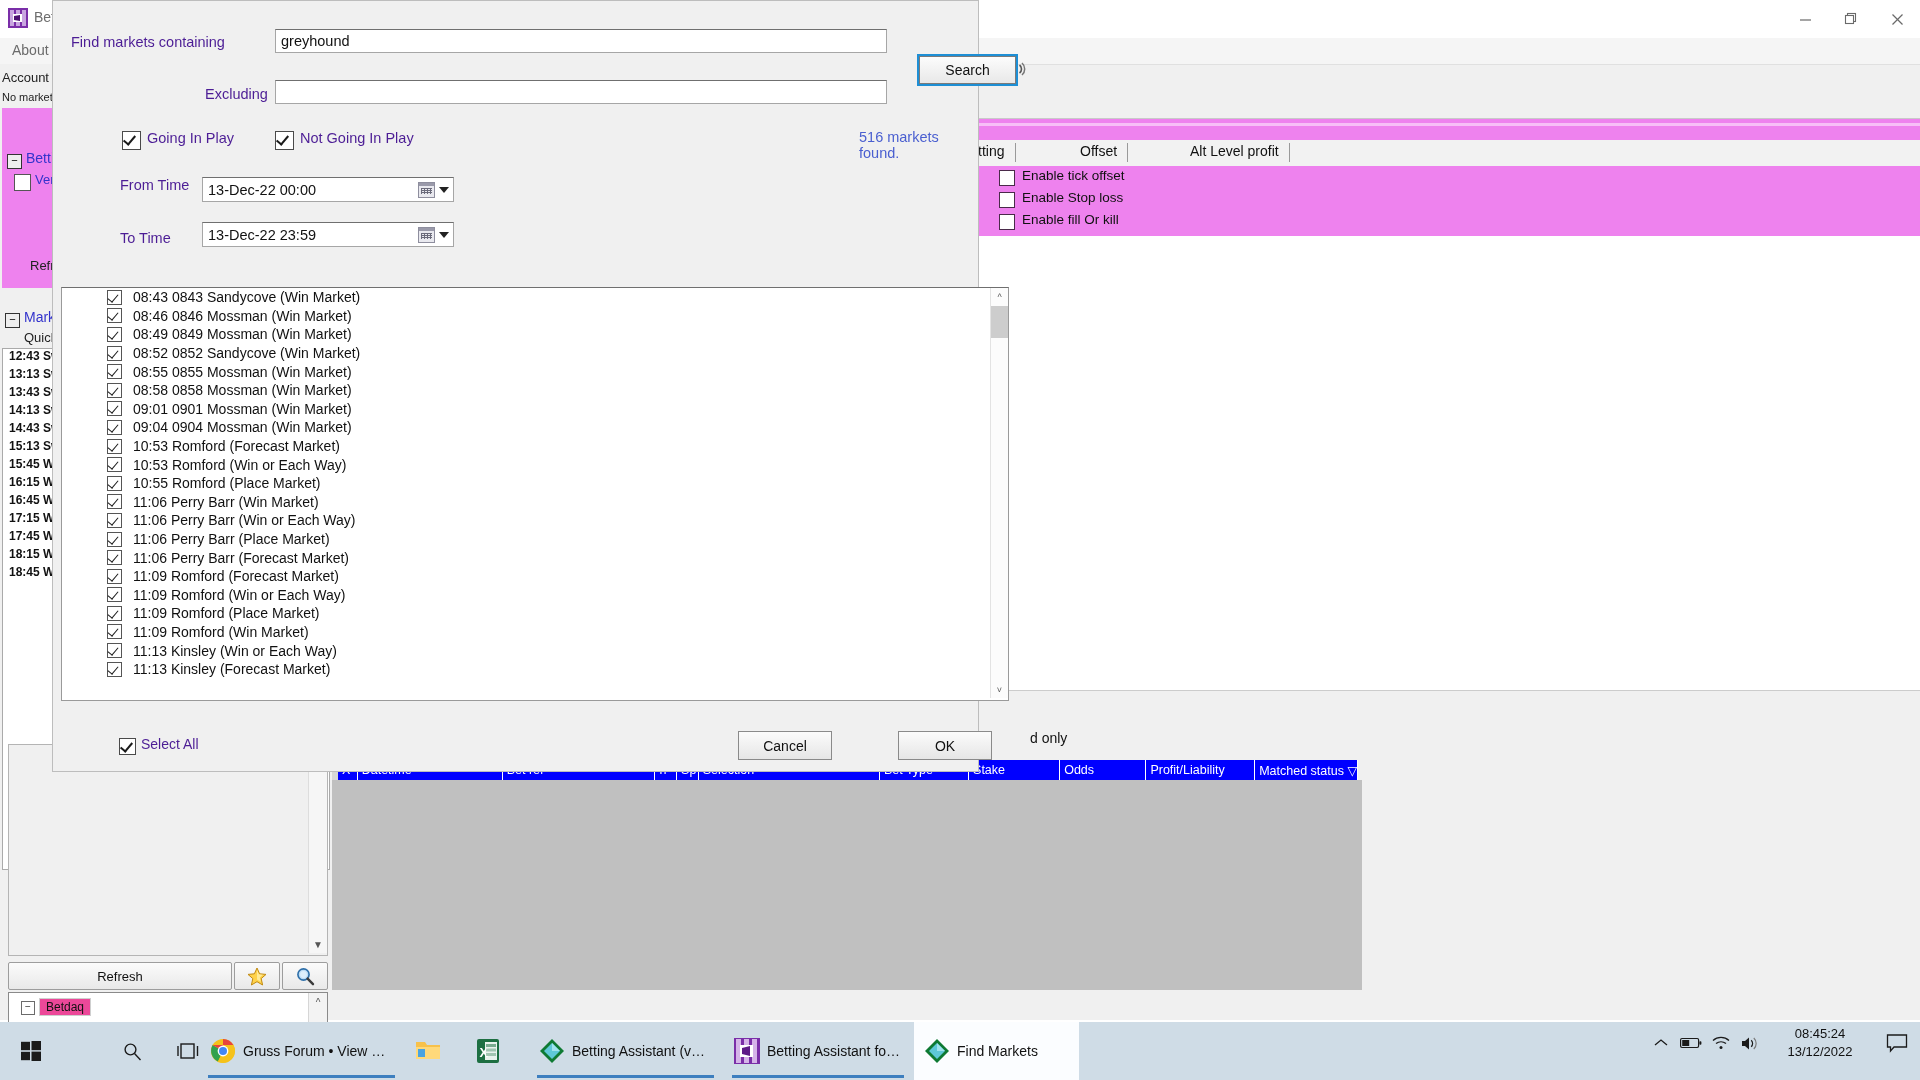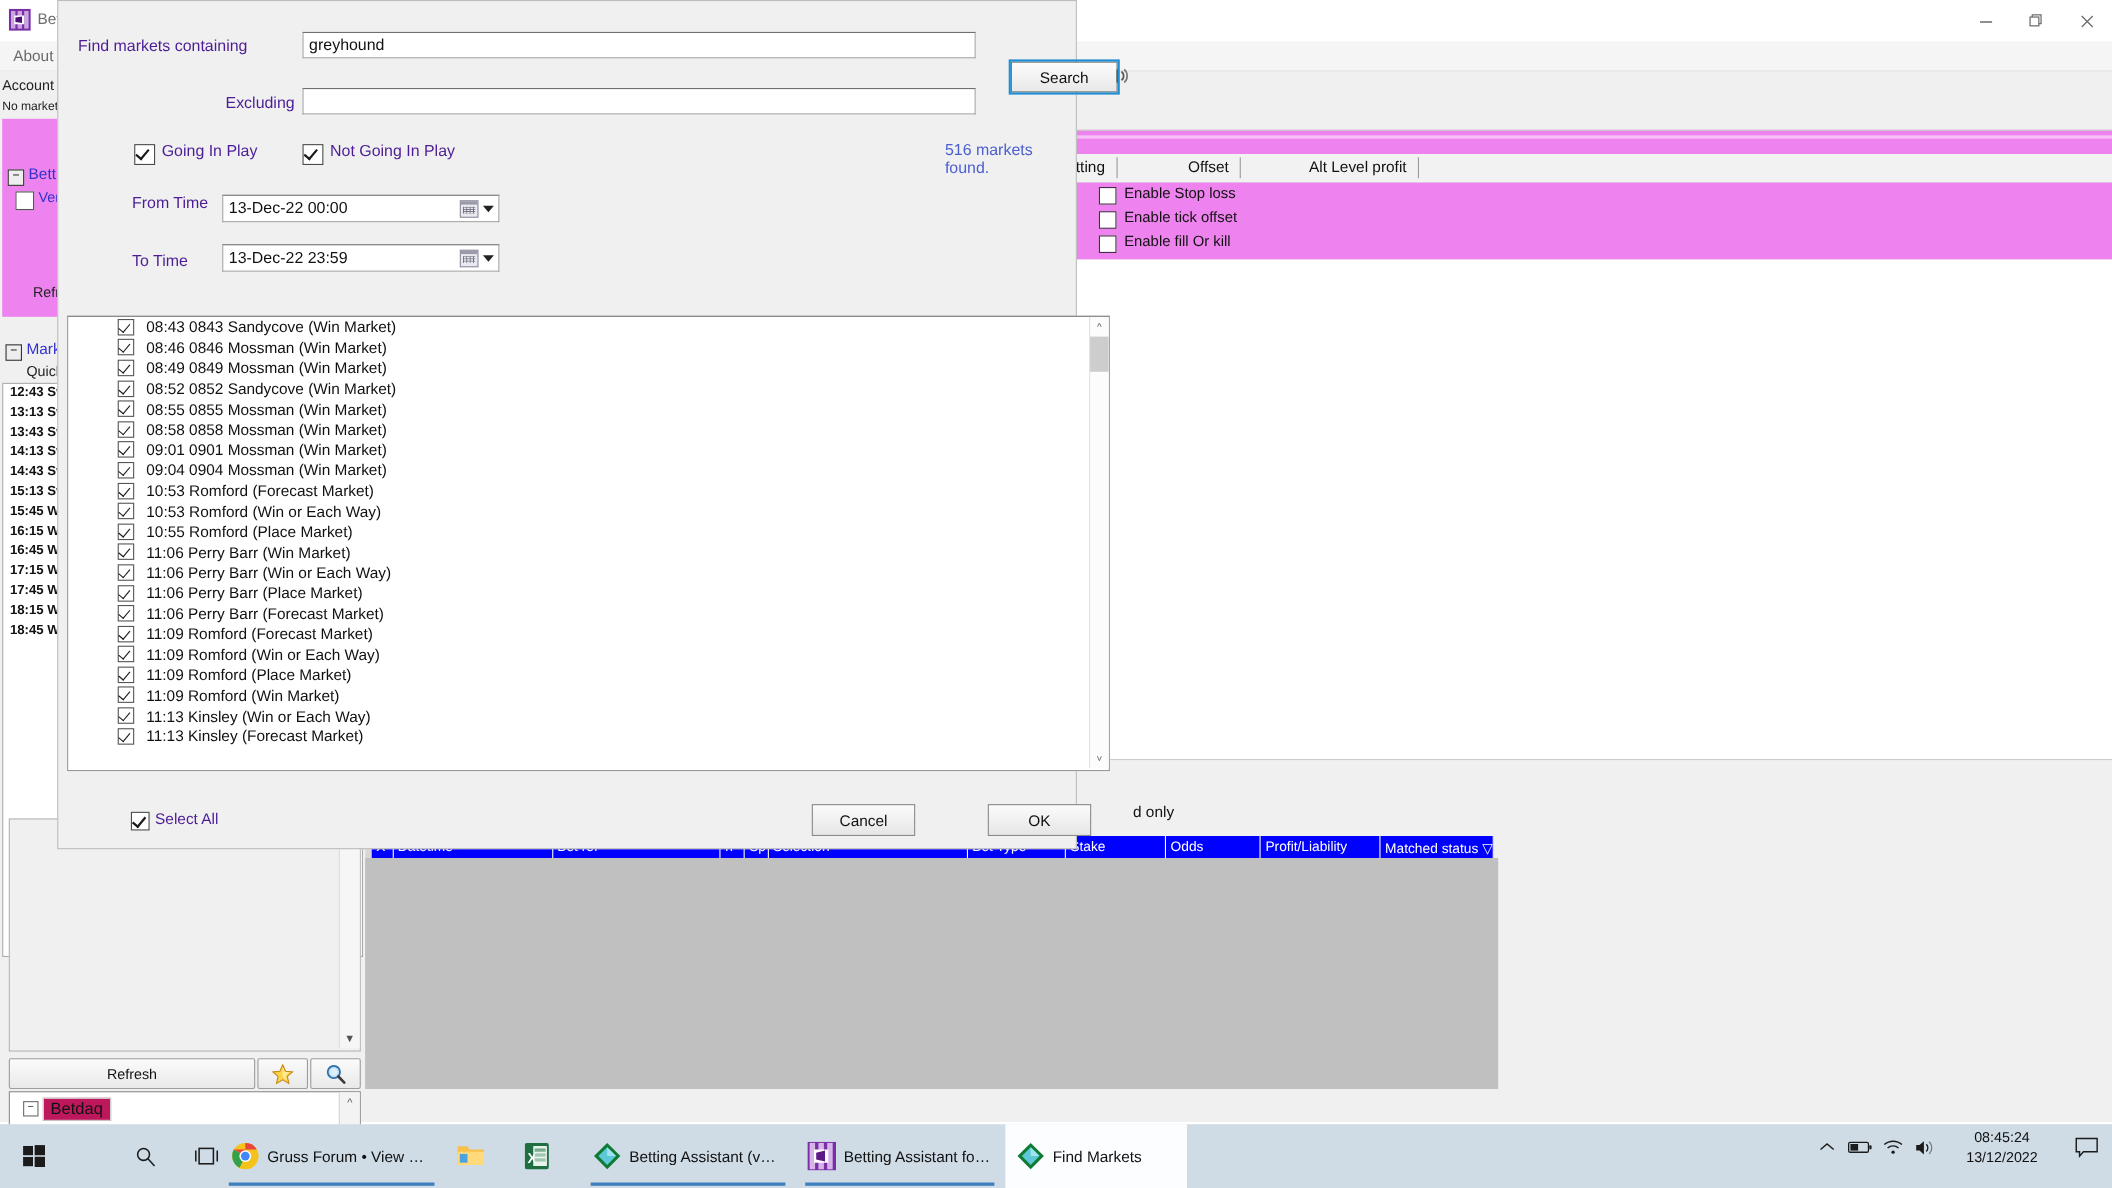--- a/index.html
+++ b/index.html
@@ -40,21 +40,21 @@
   #left-bottom-box{position:absolute;left:8px;top:680px;width:318px;height:210px;background:#f0f0f0;border:1px solid #b4b4b4;}
   #lbb-scroll{position:absolute;right:0;top:0;width:18px;height:208px;background:#f6f6f6;border-left:1px solid #ddd;}
   .sc-arrow{width:18px;height:18px;display:flex;align-items:center;justify-content:center;font-size:10px;color:#555;}
   #refresh-row{position:absolute;left:8px;top:898px;width:318px;height:26px;}
   #refresh-btn{position:absolute;left:0;top:0;width:222px;height:26px;background:linear-gradient(#fbfbfb,#e9e9e9);border:1px solid #9d9d9d;border-radius:2px;font-size:13px;display:flex;align-items:center;justify-content:center;color:#111;}
   #star-btn{position:absolute;left:226px;top:0;width:44px;height:26px;background:linear-gradient(#fbfbfb,#e9e9e9);border:1px solid #9d9d9d;border-radius:2px;display:flex;align-items:center;justify-content:center;}
   #mag-btn{position:absolute;left:274px;top:0;width:44px;height:26px;background:linear-gradient(#fbfbfb,#e9e9e9);border:1px solid #9d9d9d;border-radius:2px;display:flex;align-items:center;justify-content:center;}
   #tree-box{position:absolute;left:8px;top:928px;width:318px;height:60px;background:#fff;border:1px solid #8a8a8a;}
   .tree-row{position:relative;height:29px;}
   .tree-exp{position:absolute;left:12px;top:8px;width:12px;height:12px;border:1px solid #6b6b6b;background:#fff;font-size:10px;line-height:10px;text-align:center;color:#333;}
-  .tree-label{position:absolute;top:5px;font-size:15px;color:#111;background:#be185d;border:1px solid #cfcfcf;padding:1px 6px;}
+  .tree-label{position:absolute;top:5px;font-size:12px;color:#111;background:#ec4899;border:1px solid #cfcfcf;padding:1px 6px;}
   #tree-scroll{position:absolute;right:0;top:0;width:18px;height:58px;background:#f3f3f3;border-left:1px solid #d6d6d6;}
 
   
   #sound-icon{position:absolute;left:1005px;top:58px;width:26px;height:22px;display:flex;align-items:center;justify-content:center;}
   #purple-top-strip{position:absolute;left:972px;top:118px;width:948px;height:22px;background:#ee82ee;border-top:1px solid #c9c9c9;}
   #purple-top-strip .pl1{position:absolute;left:0;top:4px;width:948px;height:3px;background:#f7bff7;}
   #tabstrip{position:absolute;left:972px;top:140px;width:948px;height:26px;background:#f2f2f2;border-bottom:1px solid #c4c4c4;}
   .tabitem{position:absolute;top:3px;font-size:14px;color:#111;padding:0 10px;border-right:1px solid #9a9a9a;height:19px;}
   #purple-opts{position:absolute;left:972px;top:166px;width:948px;height:70px;background:#ee82ee;}
   .opt-row{position:relative;height:22px;}
@@ -260,25 +260,25 @@
 
   <div id="tabstrip">
       <div class="tabitem" style="left: -60px;">Dutch betting</div>
       <div class="tabitem" style="left: 98px;">Offset</div>
       <div class="tabitem" style="left: 208px;">Alt Level profit</div>
     </div>
 
   <div id="purple-opts">
       <div class="opt-row">
         <div class="opt-check"></div>
-        <div class="opt-label">Enable Stop loss</div>
+        <div class="opt-label">Enable tick offset</div>
       </div>
       <div class="opt-row">
         <div class="opt-check"></div>
-        <div class="opt-label">Enable tick offset</div>
+        <div class="opt-label">Enable Stop loss</div>
       </div>
       <div class="opt-row">
         <div class="opt-check"></div>
         <div class="opt-label">Enable fill Or kill</div>
       </div>
     </div>
 
   <div id="white-body"></div>
   <div id="only-text">d only</div>
 

